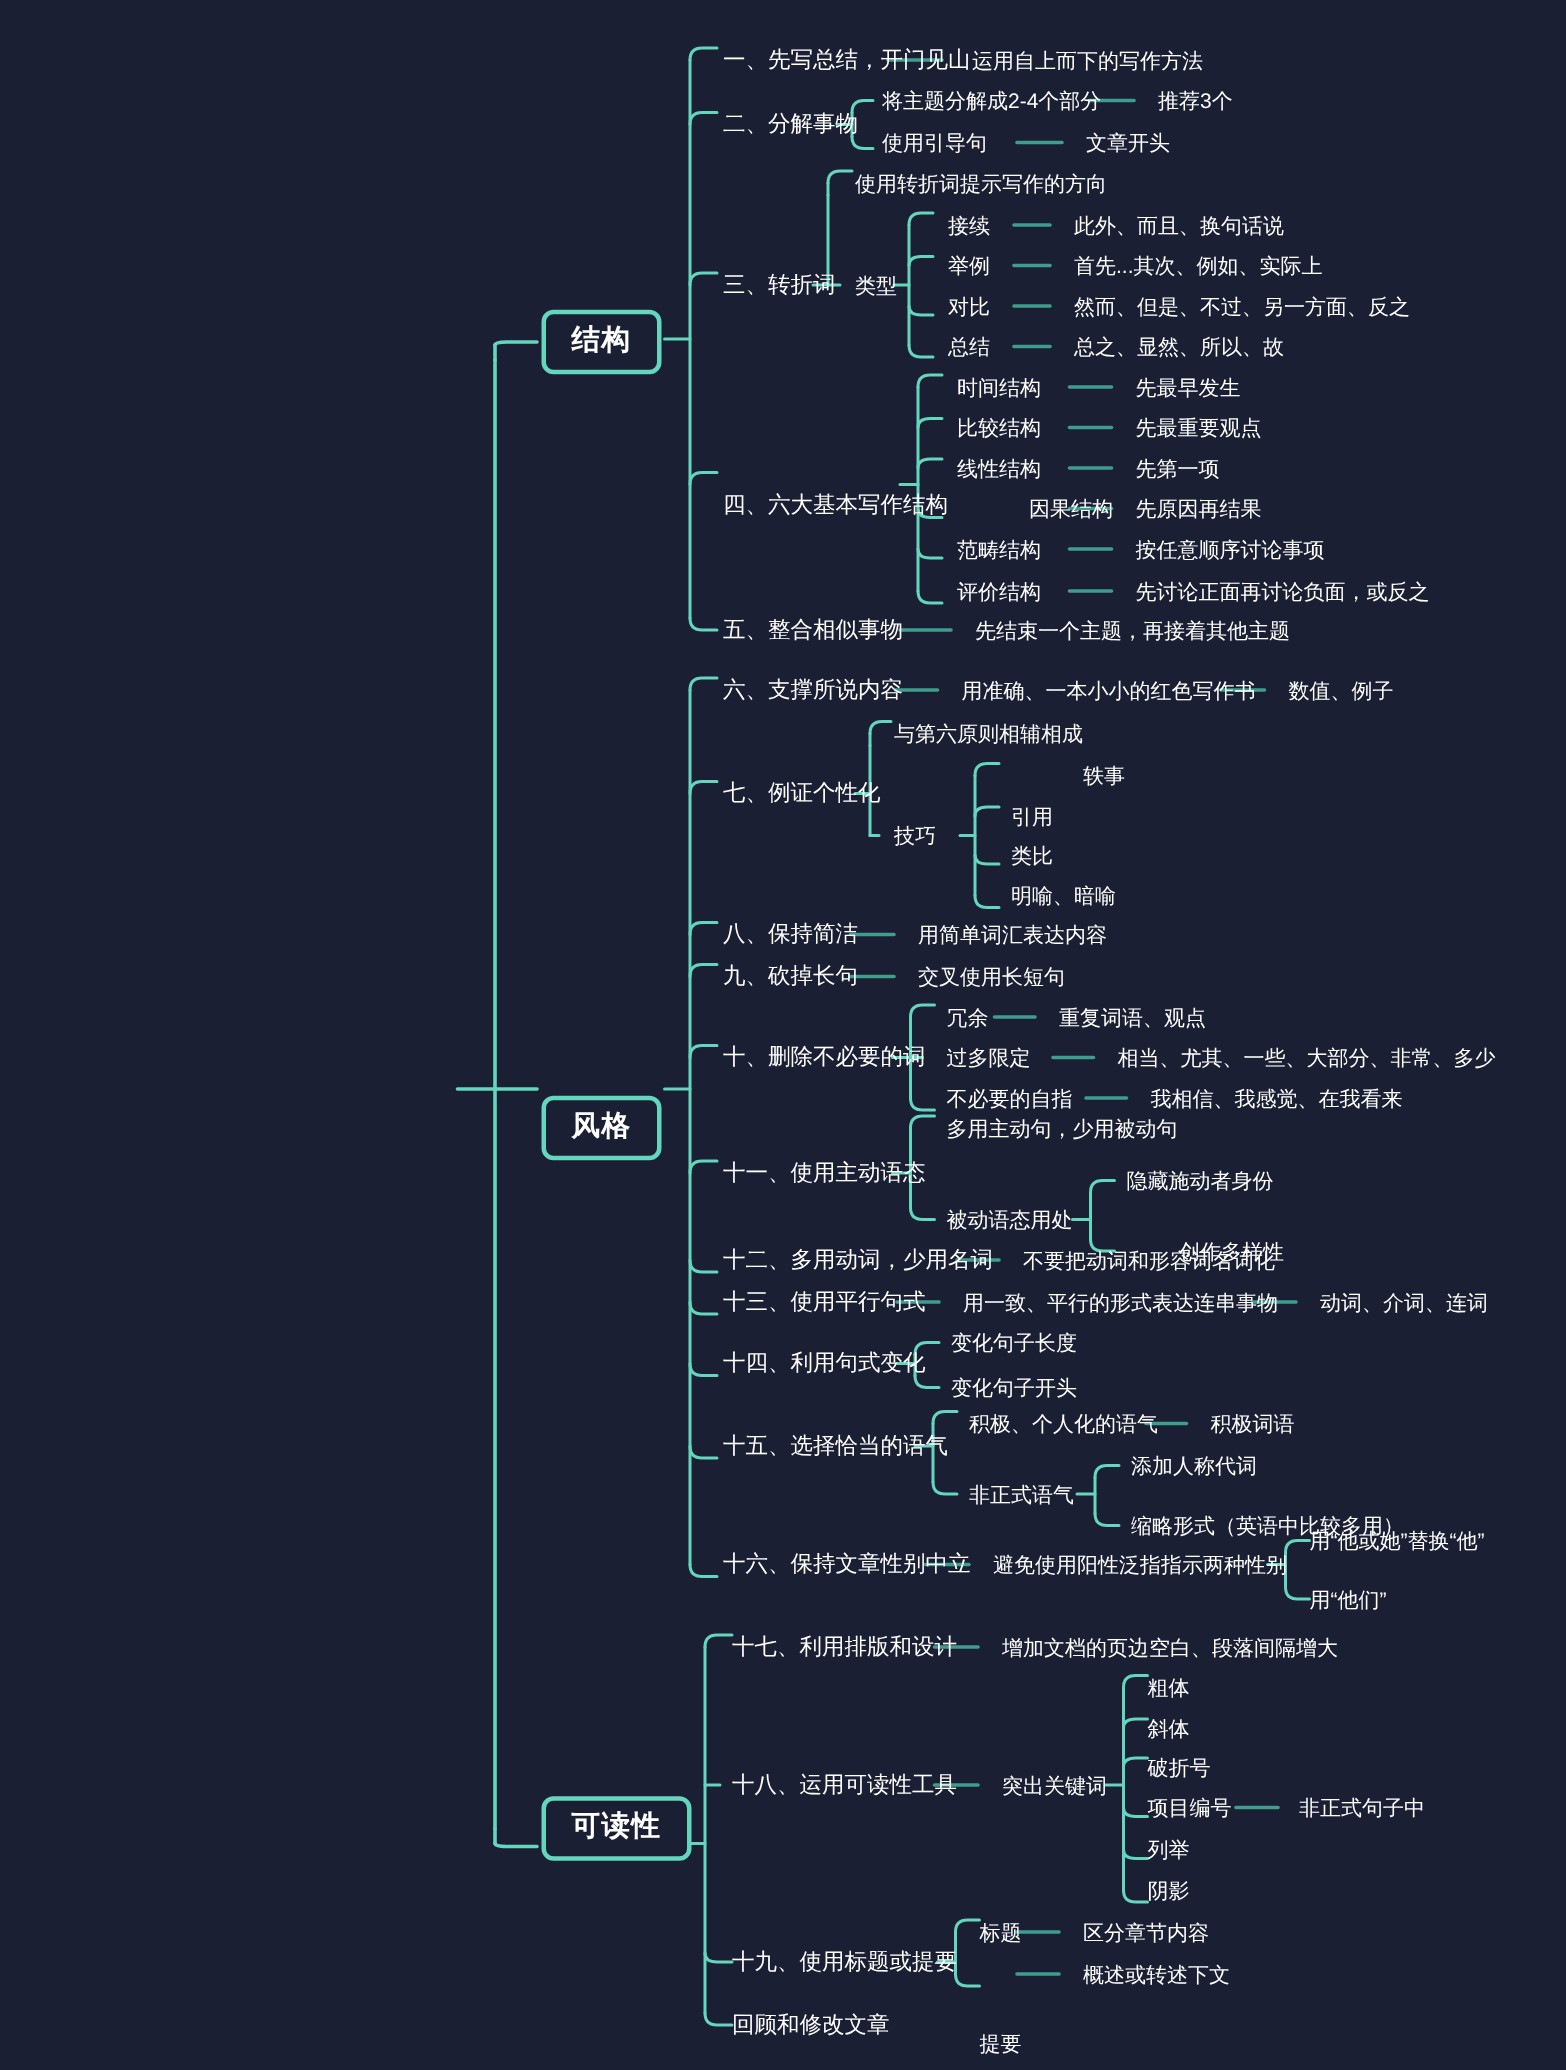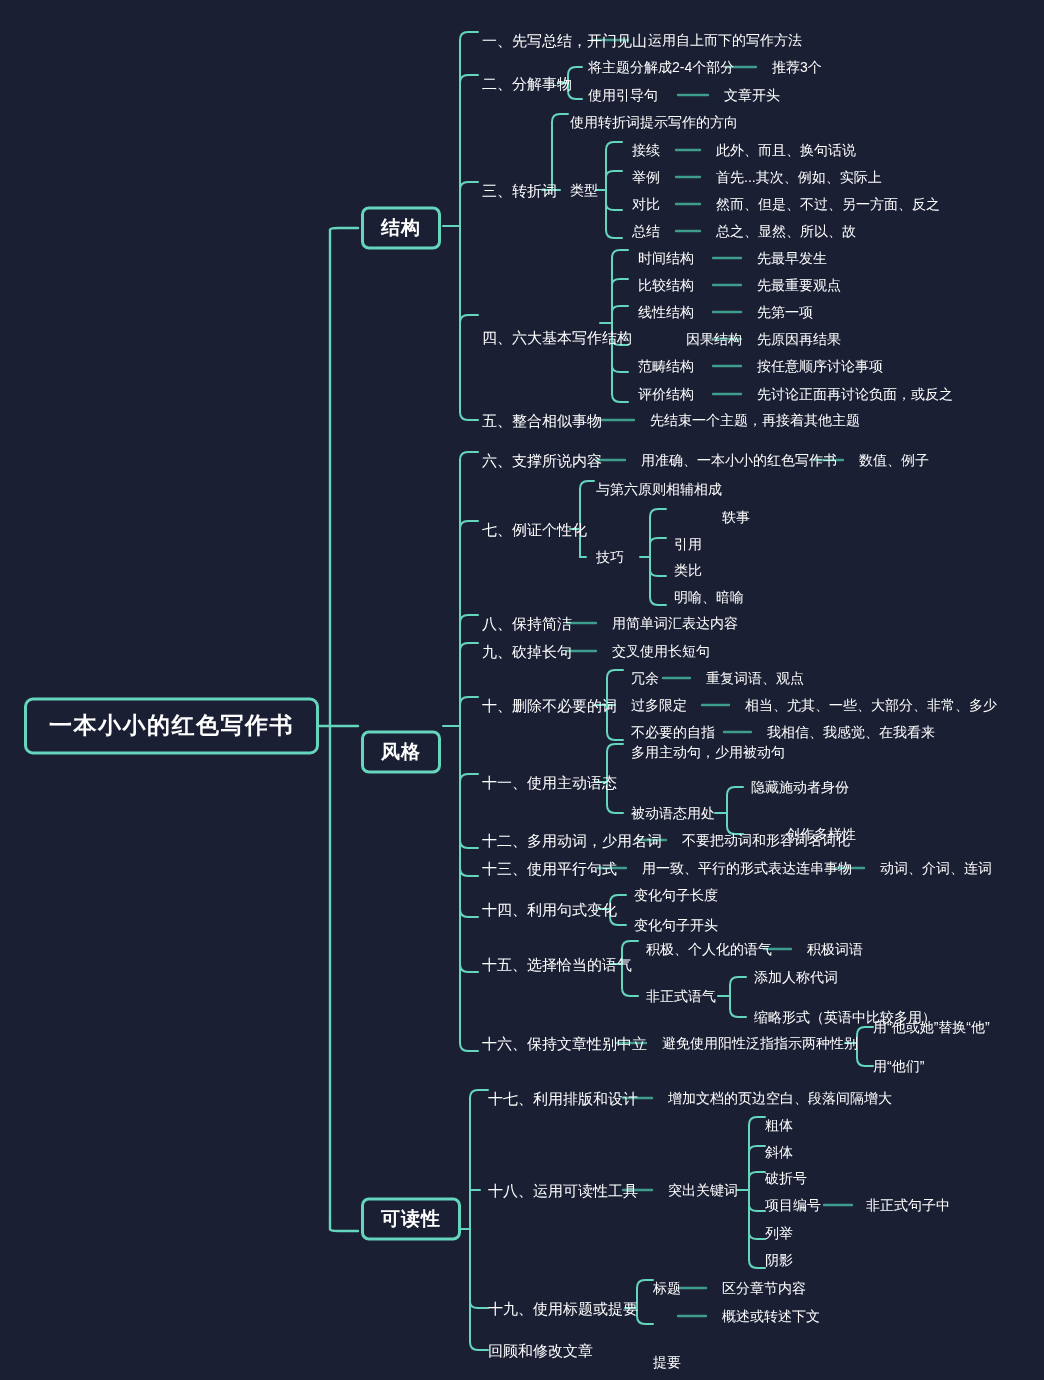--- a/index.html
+++ b/index.html
@@ -296,21 +296,20 @@
       <path d="M637,1288 V1316"></path>
       <path d="M637,1288 q0,-8 8,-8 h8"></path>
       <path d="M637,1316 q0,8 8,8 h8"></path>
     </g>
     <g fill="none" stroke="#3f9d8d" stroke-width="2.4" stroke-linecap="round">
       <path d="M678,1288 H706"></path>
       <path d="M678,1316 H706"></path>
     </g>
   </svg>
 
-  <div class="root-node" style="left:24px; top:726px;">一本小小的红色写作书</div>
 
   <div class="branch-node" style="left:361px; top:228px;">结构</div>
   <div class="branch-node" style="left:361px; top:752px;">风格</div>
   <div class="branch-node" style="left:361px; top:1219px;">可读性</div>
 
   <div class="node lv2" style="left:482px; top:40px;">一、先写总结，开门见山</div>
   <div class="node lv3" style="left:648px; top:40px;">运用自上而下的写作方法</div>
 
   <div class="node lv2" style="left:482px; top:83px;">二、分解事物</div>
   <div class="node lv3" style="left:588px; top:67px;">将主题分解成2-4个部分</div>

